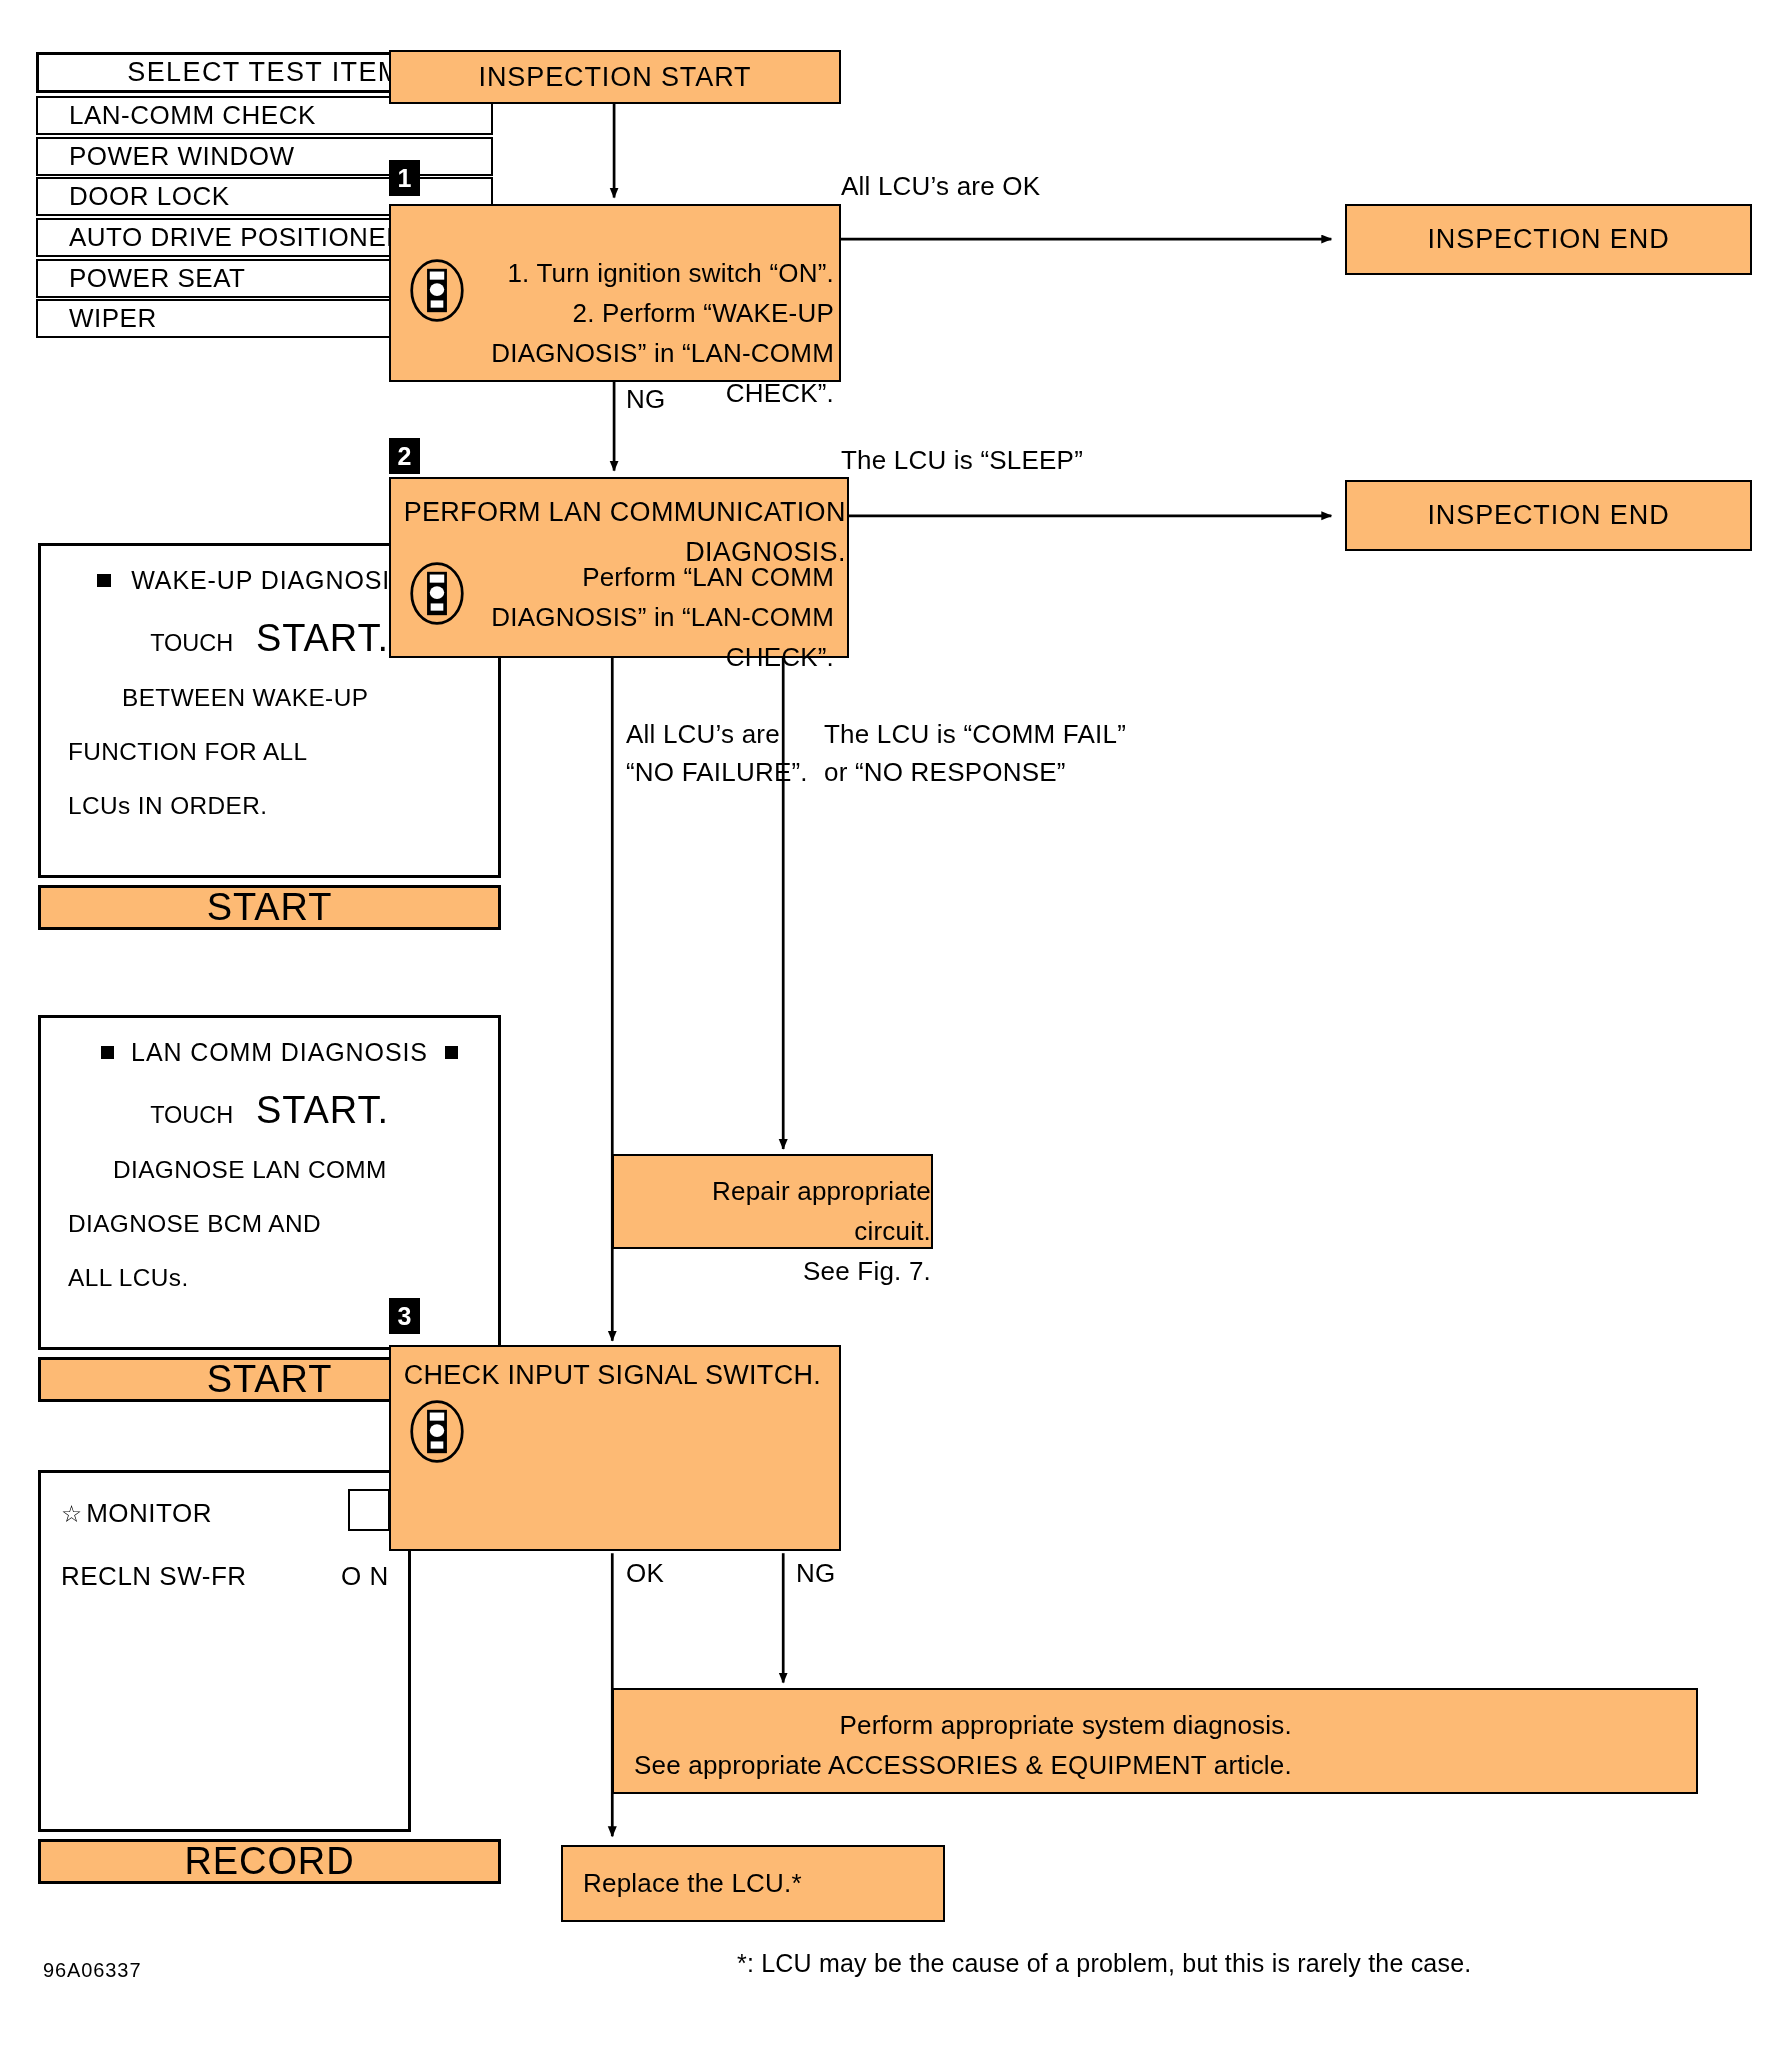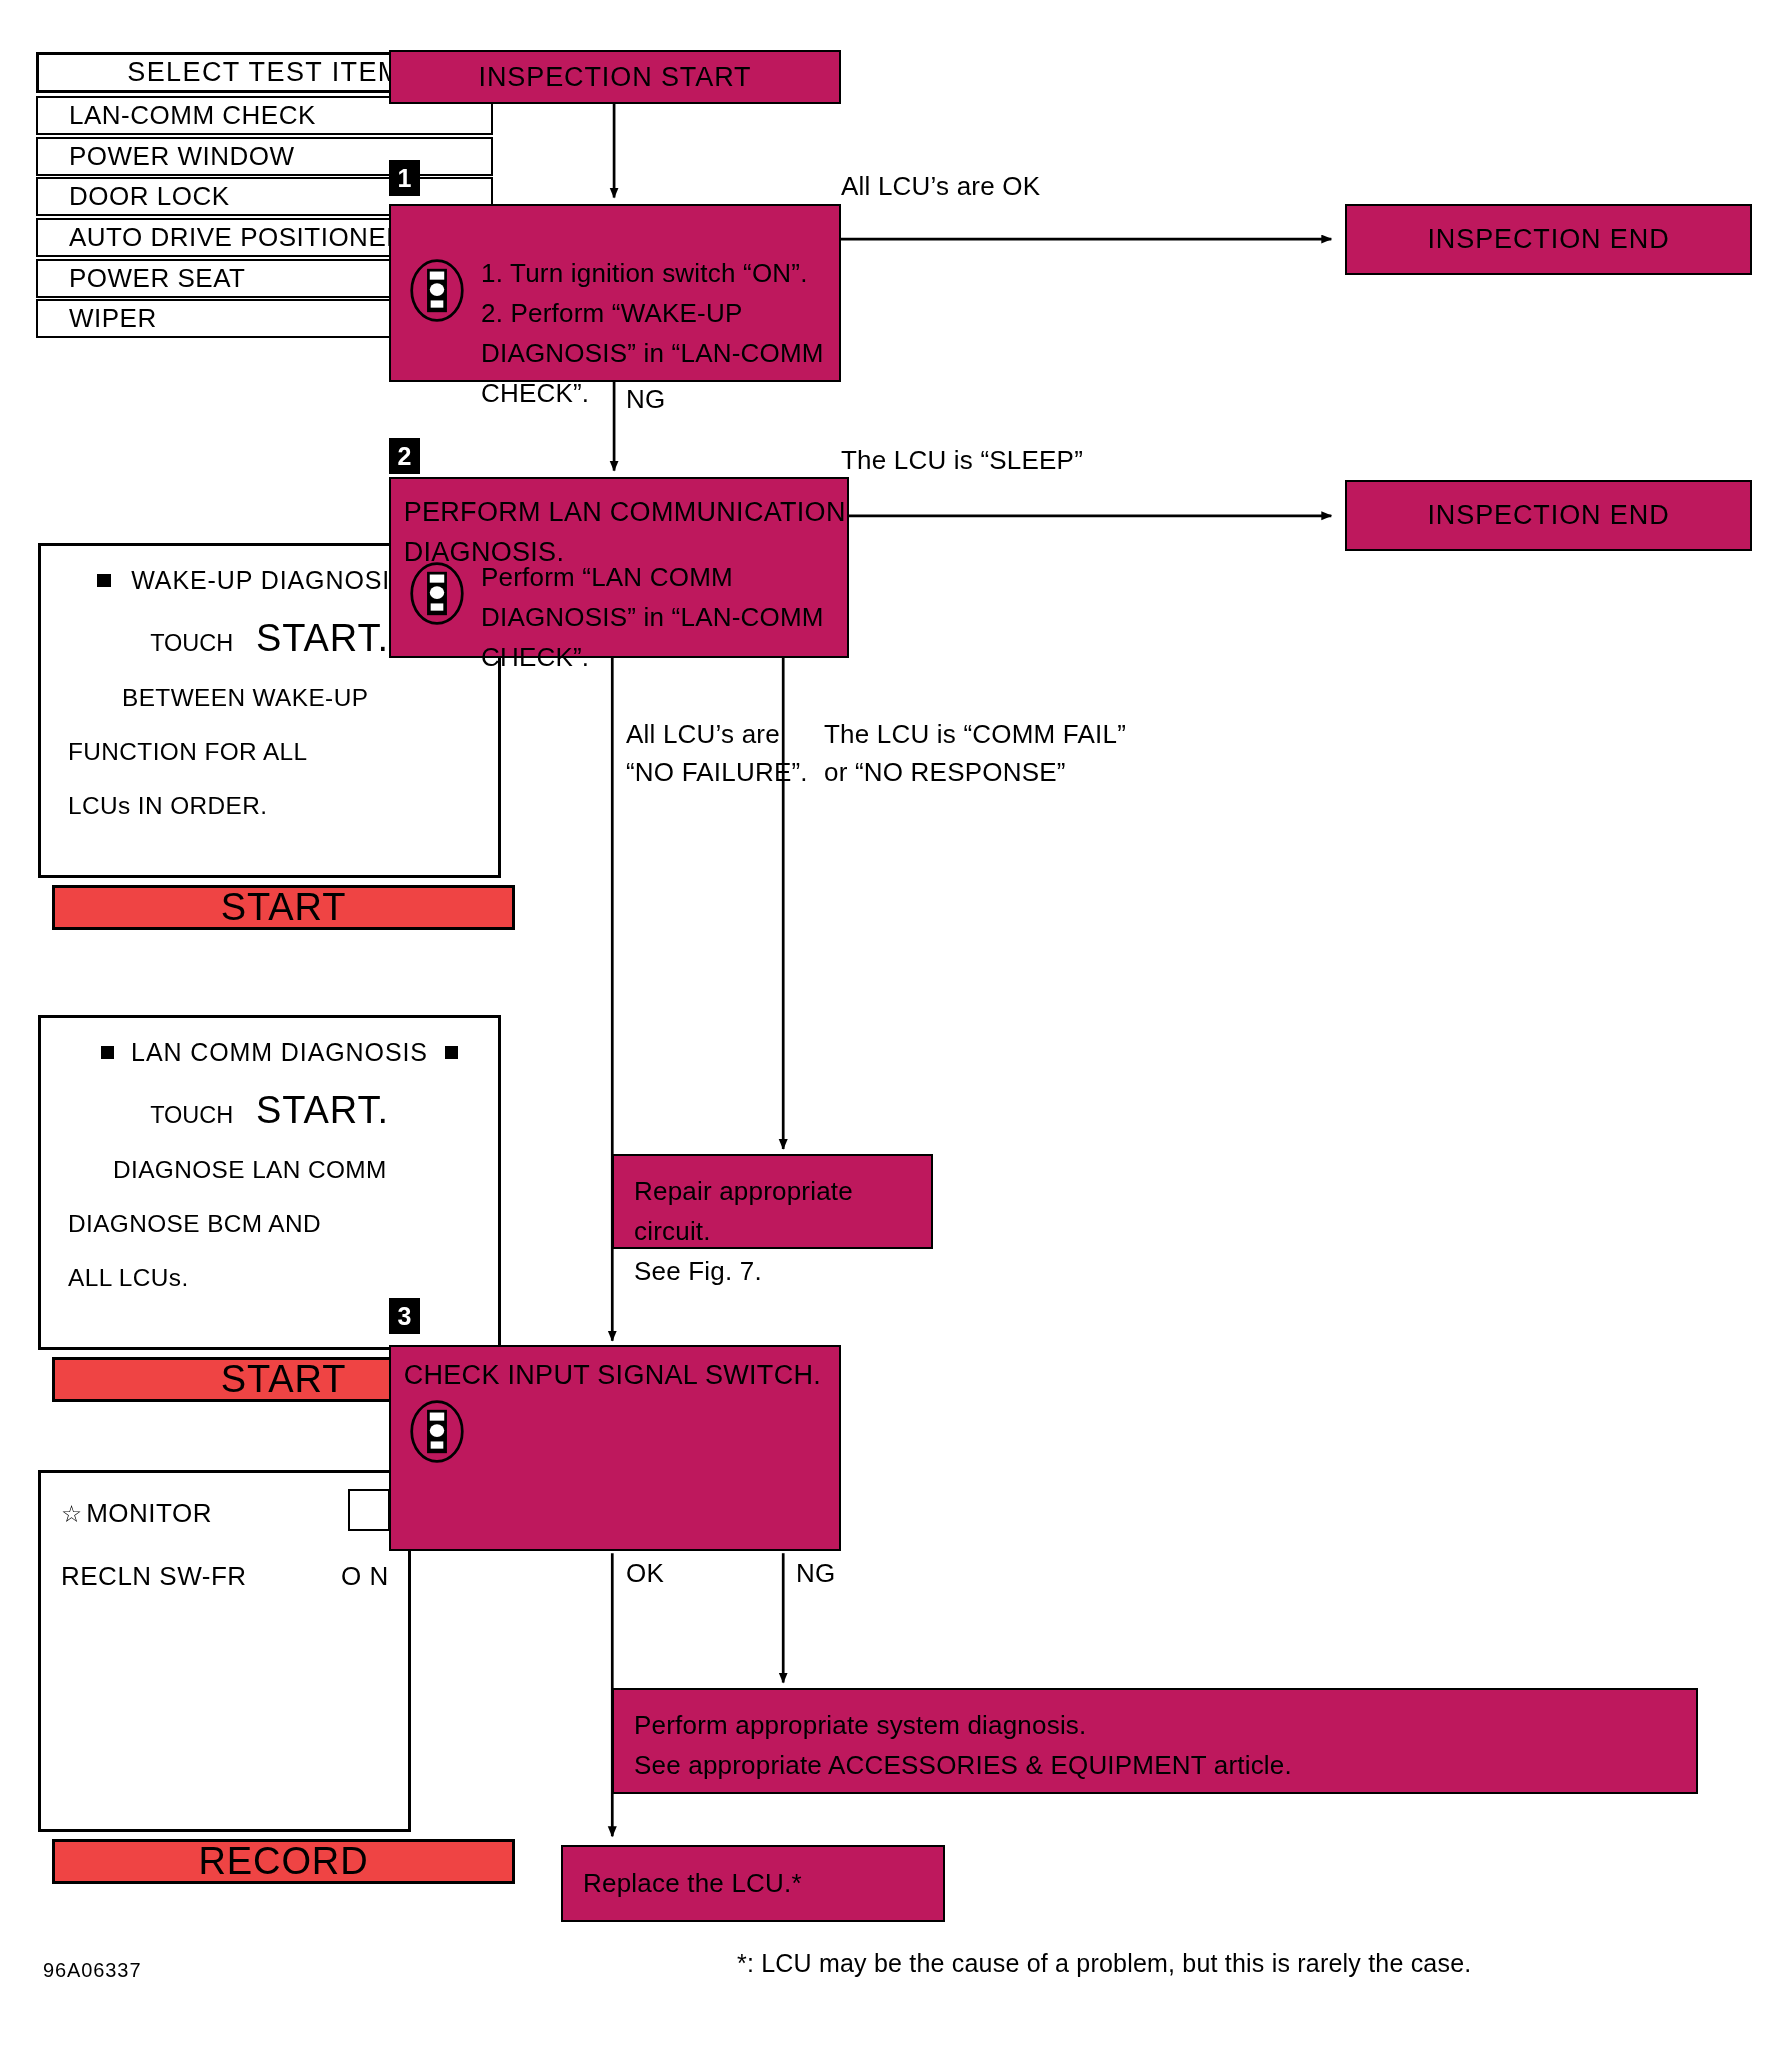--- a/index.html
+++ b/index.html
@@ -87,27 +87,26 @@
   .diag-touch .big {
     font-size: 38px;
     letter-spacing: 0.9px;
   }
   .diag-line {
     font-size: 24.4px;
     letter-spacing: 0.4px;
   }
   .start-btn {
     border: 3.6px solid #000;
-    background: #ef4444;
+    background: #fdba74;
     display: flex;
     align-items: center;
     justify-content: center;
     font-size: 38px;
     letter-spacing: 0.9px;
-    margin-left: 14px;
   }
 
   
   .monitor-title {
     font-size: 26px;
     letter-spacing: 0.5px;
   }
   .star-glyph { font-size: 23.5px; }
   .monitor-checkbox {
     position: absolute;
@@ -117,21 +116,22 @@
     background: #fff;
   }
   .monitor-row {
     font-size: 26px;
     letter-spacing: 0.5px;
   }
 
   
   .flow-box {
     border: 2.7px solid #000;
-    background: #be185d;
+    background: #fdba74;
+    text-align: right;
   }
   .flow-center {
     display: flex;
     align-items: center;
     justify-content: center;
     font-size: 27px;
     letter-spacing: 0.9px;
   }
   .flow-title {
     font-size: 27px;

